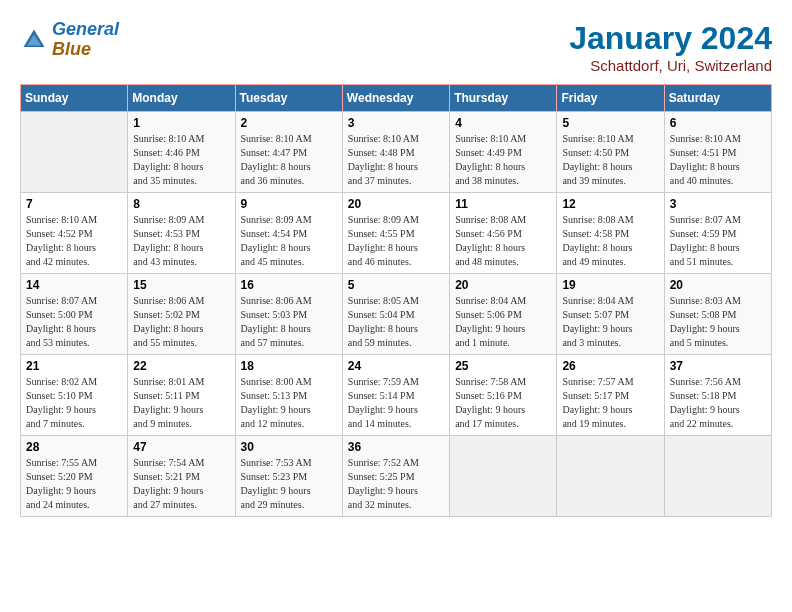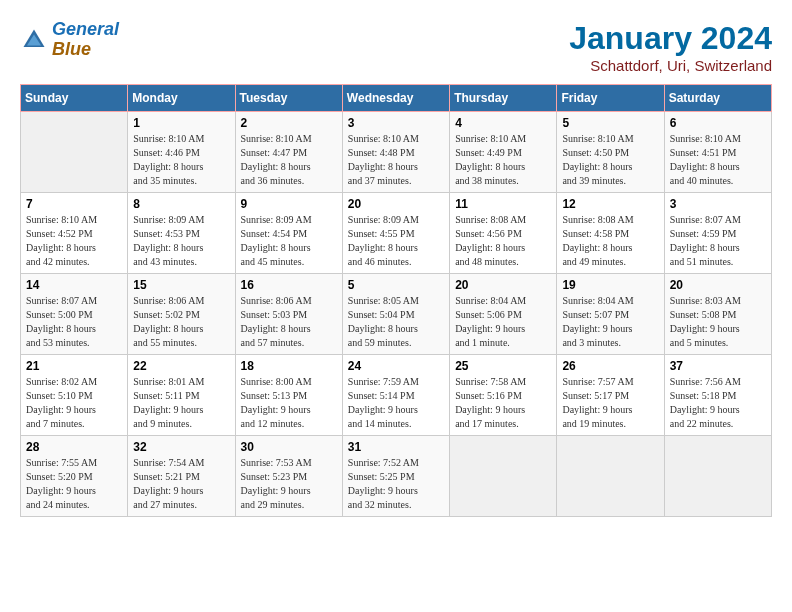--- a/index.html
+++ b/index.html
@@ -238,29 +238,29 @@
           <div class="day-number">37</div>
           <div class="day-info">Sunrise: 7:56 AM<br>Sunset: 5:18 PM<br>Daylight: 9 hours<br>and 22 minutes.</div>
         </td>
       </tr>
       <tr>
         <td>
           <div class="day-number">28</div>
           <div class="day-info">Sunrise: 7:55 AM<br>Sunset: 5:20 PM<br>Daylight: 9 hours<br>and 24 minutes.</div>
         </td>
         <td>
-          <div class="day-number">32</div>
+          <div class="day-number">47</div>
           <div class="day-info">Sunrise: 7:54 AM<br>Sunset: 5:21 PM<br>Daylight: 9 hours<br>and 27 minutes.</div>
         </td>
         <td>
           <div class="day-number">30</div>
           <div class="day-info">Sunrise: 7:53 AM<br>Sunset: 5:23 PM<br>Daylight: 9 hours<br>and 29 minutes.</div>
         </td>
         <td>
-          <div class="day-number">31</div>
+          <div class="day-number">36</div>
           <div class="day-info">Sunrise: 7:52 AM<br>Sunset: 5:25 PM<br>Daylight: 9 hours<br>and 32 minutes.</div>
         </td>
         <td class="empty-cell"></td>
         <td class="empty-cell"></td>
         <td class="empty-cell"></td>
       </tr>
     </tbody>
 </table>
 
 </body></html>

